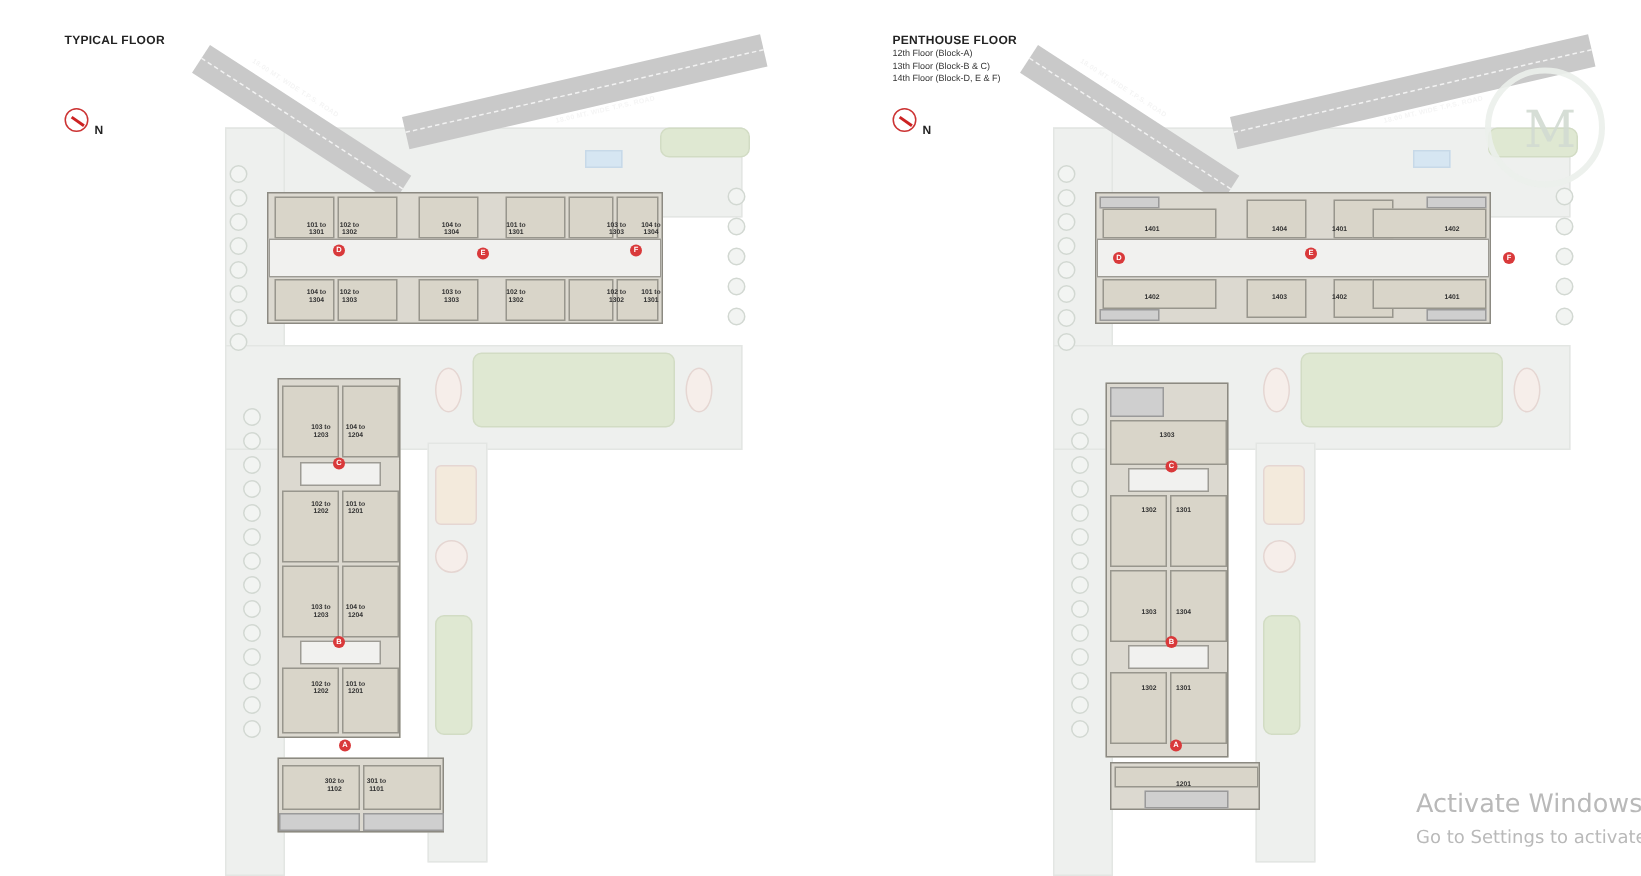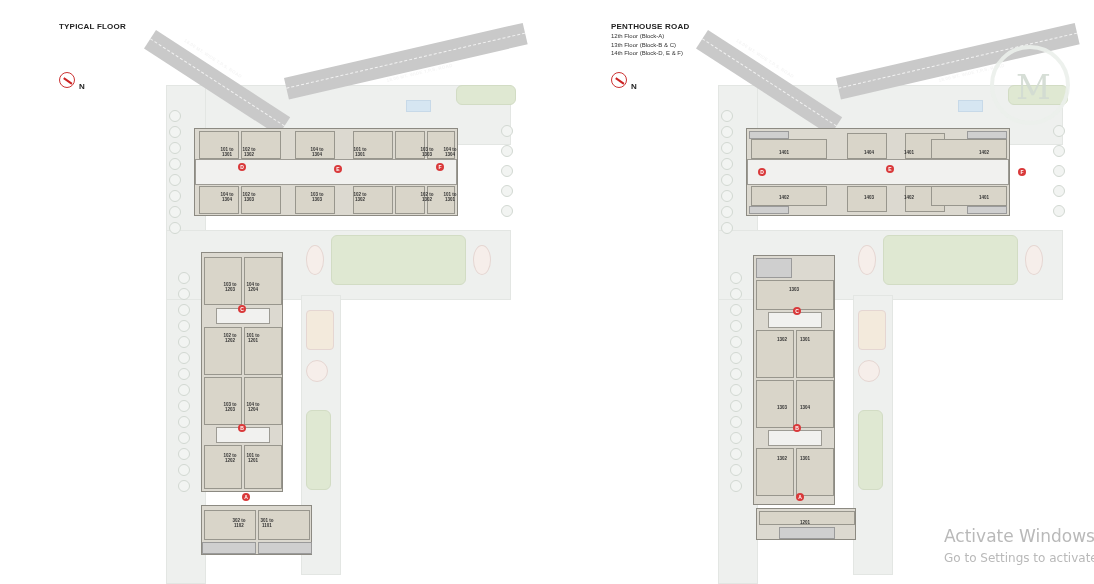--- a/index.html
+++ b/index.html
@@ -1,18 +1,18 @@
 <!DOCTYPE html>
 <html><head>
 <meta charset="utf-8">
 <style>
   * { box-sizing: border-box; margin: 0; padding: 0; }
   html, body { width: 1094px; height: 584px; overflow: hidden; background: #ffffff; }
   body { position: relative; font-family: "Liberation Sans", sans-serif; color: #2a2a2a; }
-  .panel { position: absolute; top: 0; width: 547px; height: 584px; overflow: hidden; margin-left: 16px; }
+  .panel { position: absolute; top: 0; width: 547px; height: 584px; overflow: hidden; }
   .panel.left { left: 0; }
   .panel.right { left: 552px; }
   .title { position: absolute; left: 43px; top: 22px; font-size: 8px; font-weight: bold; letter-spacing: 0.2px; color: #222; }
   .subtitles { position: absolute; left: 43px; top: 32px; font-size: 6px; line-height: 8.5px; color: #333; }
   .compass { position: absolute; left: 43px; top: 72px; width: 16px; height: 16px; border: 1px solid #c33; border-radius: 50%; }
   .compass .needle { position: absolute; left: 3px; top: 7px; width: 10px; height: 1.5px; background: #c22; transform: rotate(35deg); }
   .compass-n { position: absolute; left: 63px; top: 82px; font-size: 8px; font-weight: bold; color: #222; }
 
   .site { position: absolute; left: 150px; top: 40px; width: 360px; height: 544px; }
   .site-bg { position: absolute; background: #eef0ee; border: 1px solid #e3e6e3; }
@@ -180,21 +180,21 @@
   <div class="ulabel" style="left:212px;top:518px;width:22px;">302 to
 1102</div>
   <div class="ulabel" style="left:240px;top:518px;width:22px;">301 to
 1101</div>
   <div class="marker" style="left:222px;top:305px;">C</div>
   <div class="marker" style="left:222px;top:424px;">B</div>
   <div class="marker" style="left:226px;top:493px;">A</div>
 </div>
 
 <div class="panel right">
-  <div class="title">PENTHOUSE ROAD</div>
+  <div class="title">PENTHOUSE FLOOR</div>
   <div class="subtitles">
     <div>12th Floor (Block-A)</div>
     <div>13th Floor (Block-B &amp; C)</div>
     <div>14th Floor (Block-D, E &amp; F)</div>
   </div>
   <div class="compass">
       <div class="needle"></div>
     </div>
   <div class="compass-n">N</div>
 

